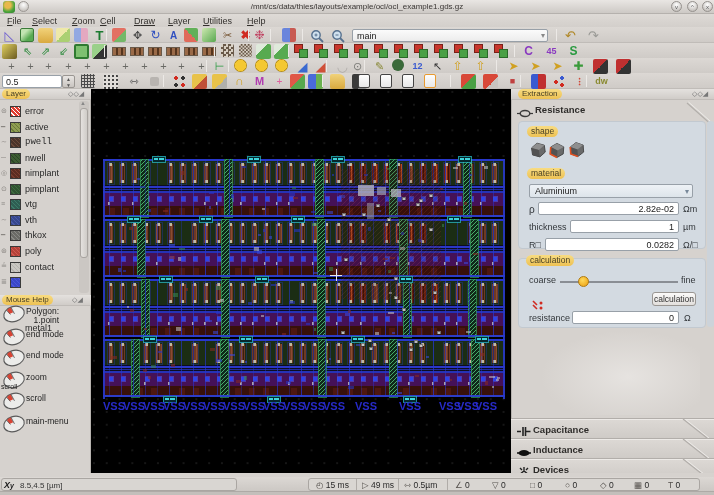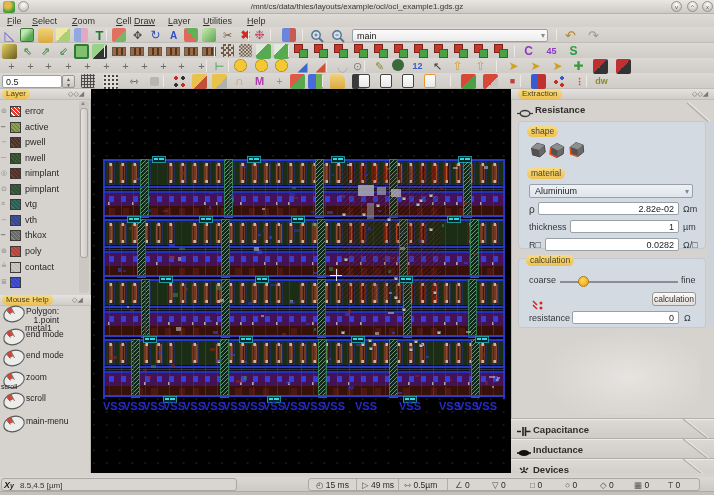--- a/index.html
+++ b/index.html
@@ -15,21 +15,21 @@
 <div class="abs" style="left:3px;top:1px;width:12px;height:12px;border-radius:3px;background:radial-gradient(circle at 40% 35%,#e8b84c 28%,#4aa53c 62%,#2d7a28);"></div>
 <div class="abs" style="left:18px;top:1px;width:11px;height:11px;border-radius:50%;background:radial-gradient(circle at 50% 32%,#fdfdfd,#c9c5c1 75%);border:1px solid #9b9793;"></div>
 <div class="abs" style="left:120px;top:2px;width:474px;text-align:center;font-size:8px;color:#3a3634;">/mnt/cs/data/thies/layouts/example/ocl/ocl_example1.gds.gz</div>
 <div class="abs" style="left:671px;top:1px;width:11px;height:11px;border-radius:50%;background:radial-gradient(circle at 50% 30%,#fefefe,#c6c2be 78%);border:1px solid #96928e;font-size:6px;line-height:10px;text-align:center;color:#5a5a5a;">v</div>
 <div class="abs" style="left:687px;top:1px;width:11px;height:11px;border-radius:50%;background:radial-gradient(circle at 50% 30%,#fefefe,#c6c2be 78%);border:1px solid #96928e;font-size:6px;line-height:10px;text-align:center;color:#5a5a5a;">^</div>
 <div class="abs" style="left:702px;top:1px;width:11px;height:11px;border-radius:50%;background:radial-gradient(circle at 50% 30%,#fefefe,#c6c2be 78%);border:1px solid #96928e;font-size:6px;line-height:10px;text-align:center;color:#5a5a5a;">x</div>
 <div class="abs" style="left:0;top:14px;width:714px;height:13px;background:linear-gradient(#dedad6,#d3cfcb);"></div>
 <div class="abs" style="left:7px;top:16px;font-size:9px;color:#33302d;"><span style="text-decoration:underline;">F</span>ile</div>
 <div class="abs" style="left:32px;top:16px;font-size:9px;color:#33302d;"><span style="text-decoration:underline;">S</span>elect</div>
 <div class="abs" style="left:72px;top:16px;font-size:9px;color:#33302d;"><span style="text-decoration:underline;">Z</span>oom</div>
-<div class="abs" style="left:116px;top:16px;font-size:9px;color:#33302d;"><span style="text-decoration:underline;">C</span>ell</div>
+<div class="abs" style="left:100px;top:16px;font-size:9px;color:#33302d;"><span style="text-decoration:underline;">C</span>ell</div>
 <div class="abs" style="left:134px;top:16px;font-size:9px;color:#33302d;text-decoration:underline;"><span style="text-decoration:underline;">D</span>raw</div>
 <div class="abs" style="left:168px;top:16px;font-size:9px;color:#33302d;"><span style="text-decoration:underline;">L</span>ayer</div>
 <div class="abs" style="left:203px;top:16px;font-size:9px;color:#33302d;"><span style="text-decoration:underline;">U</span>tilities</div>
 <div class="abs" style="left:247px;top:16px;font-size:9px;color:#33302d;"><span style="text-decoration:underline;">H</span>elp</div>
 <div class="abs" style="left:0;top:27px;width:714px;height:16px;background:linear-gradient(#dcd8d4,#cfcbc7);border-bottom:1px solid #c0bcb8;"></div>
 <div class="abs" style="left:0;top:43px;width:714px;height:16px;background:linear-gradient(#dcd8d4,#cfcbc7);border-bottom:1px solid #c0bcb8;"></div>
 <div class="abs" style="left:0;top:58px;width:714px;height:16px;background:linear-gradient(#dcd8d4,#cfcbc7);border-bottom:1px solid #c0bcb8;"></div>
 <div class="abs" style="left:0;top:73px;width:714px;height:16px;background:linear-gradient(#dcd8d4,#cfcbc7);border-bottom:1px solid #c0bcb8;"></div>
 <span class="i" style="left:2px;top:28px;color:#6a5ad0;font-size:13px;">◺</span>
 <span class="i" style="left:20px;top:28px;background:linear-gradient(135deg,#c2e4b2 30%,#58aa52 70%);border:1px solid #3a7a38;width:14px;height:14px;"></span>
@@ -184,21 +184,21 @@
 <div class="pill" style="left:2px;top:89px;height:10px;font-size:8px;line-height:10px;">Layer</div>
 <div class="abs" style="left:68px;top:90px;font-size:7px;color:#777;">◇◇◢</div>
 <div class="abs" style="left:1px;top:107px;width:8px;font-size:7px;color:#8a8682;">⊜</div>
 <div class="abs" style="left:10px;top:106px;width:11px;height:11px;border:1px solid #3a3a3a;background:repeating-linear-gradient(45deg,#e03c30 0 2px,#ffffff 2px 3px);"></div>
 <div class="abs" style="left:25px;top:106px;font-size:9px;color:#2a2a2a;">error</div>
 <div class="abs" style="left:1px;top:123px;width:8px;font-size:7px;color:#8a8682;">━</div>
 <div class="abs" style="left:10px;top:122px;width:11px;height:11px;border:1px solid #3a3a3a;background:repeating-linear-gradient(45deg,#8f9e52 0 2px,#6a7a38 2px 3px);"></div>
 <div class="abs" style="left:25px;top:122px;font-size:9px;color:#2a2a2a;">active</div>
 <div class="abs" style="left:1px;top:138px;width:8px;font-size:7px;color:#8a8682;">∼</div>
 <div class="abs" style="left:10px;top:137px;width:11px;height:11px;border:1px solid #3a3a3a;background:repeating-linear-gradient(45deg,#4a332a 0 2px,#6a4a3a 2px 3px);"></div>
-<div class="abs" style="left:25px;top:137px;font-size:9px;color:#2a2a2a;">pwell</div>
+<div class="abs" style="left:25px;top:137px;font-size:9px;color:#2a2a2a;font-family:Liberation Mono, monospace;">pwell</div>
 <div class="abs" style="left:1px;top:154px;width:8px;font-size:7px;color:#8a8682;">─</div>
 <div class="abs" style="left:10px;top:153px;width:11px;height:11px;border:1px solid #3a3a3a;background:repeating-linear-gradient(45deg,#3d5c33 0 2px,#2a4525 2px 3px);"></div>
 <div class="abs" style="left:25px;top:153px;font-size:9px;color:#2a2a2a;">nwell</div>
 <div class="abs" style="left:1px;top:169px;width:8px;font-size:7px;color:#8a8682;">◎</div>
 <div class="abs" style="left:10px;top:168px;width:11px;height:11px;border:1px solid #3a3a3a;background:repeating-linear-gradient(45deg,#5c2d22 0 2px,#7a4030 2px 3px);"></div>
 <div class="abs" style="left:25px;top:168px;font-size:9px;color:#2a2a2a;">nimplant</div>
 <div class="abs" style="left:1px;top:185px;width:8px;font-size:7px;color:#8a8682;">⊙</div>
 <div class="abs" style="left:10px;top:184px;width:11px;height:11px;border:1px solid #3a3a3a;background:repeating-linear-gradient(45deg,#2f5431 0 2px,#3f6a40 2px 3px);"></div>
 <div class="abs" style="left:25px;top:184px;font-size:9px;color:#2a2a2a;">pimplant</div>
 <div class="abs" style="left:1px;top:200px;width:8px;font-size:7px;color:#8a8682;">≡</div>

